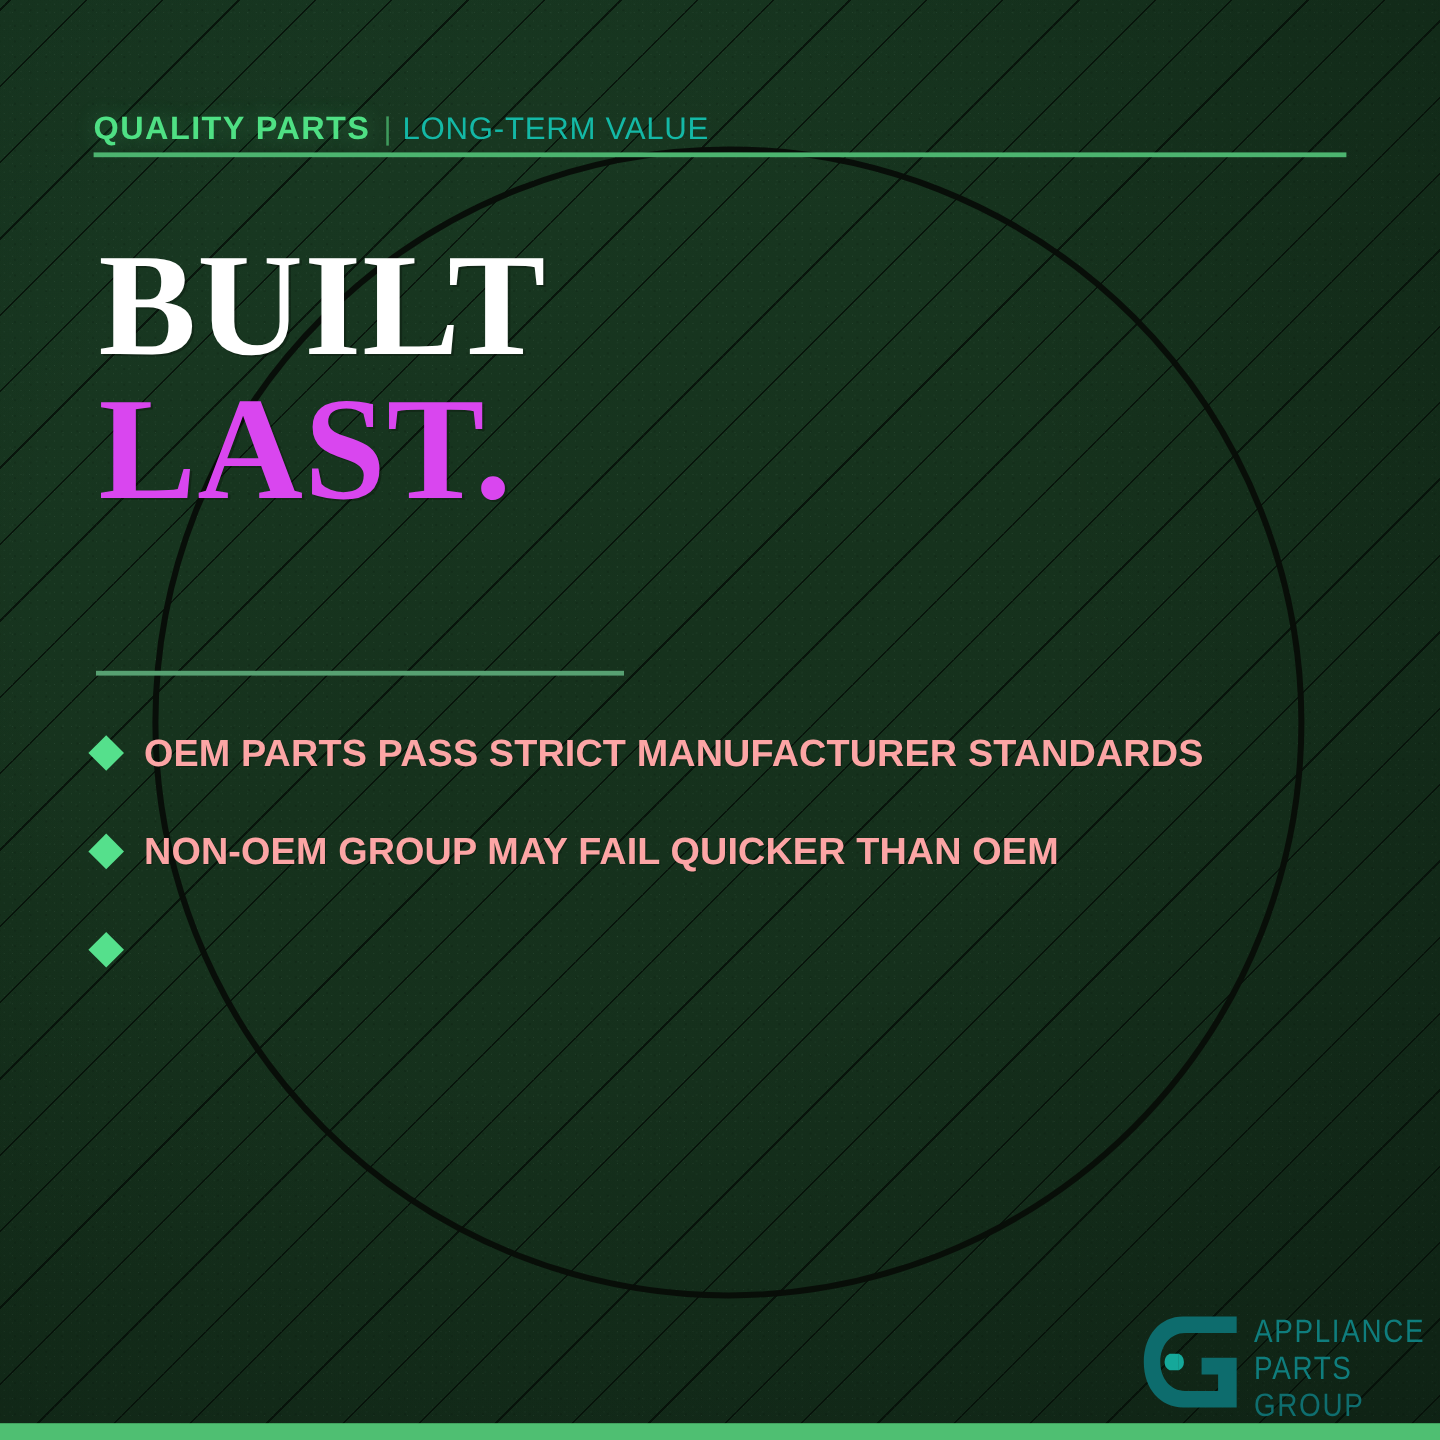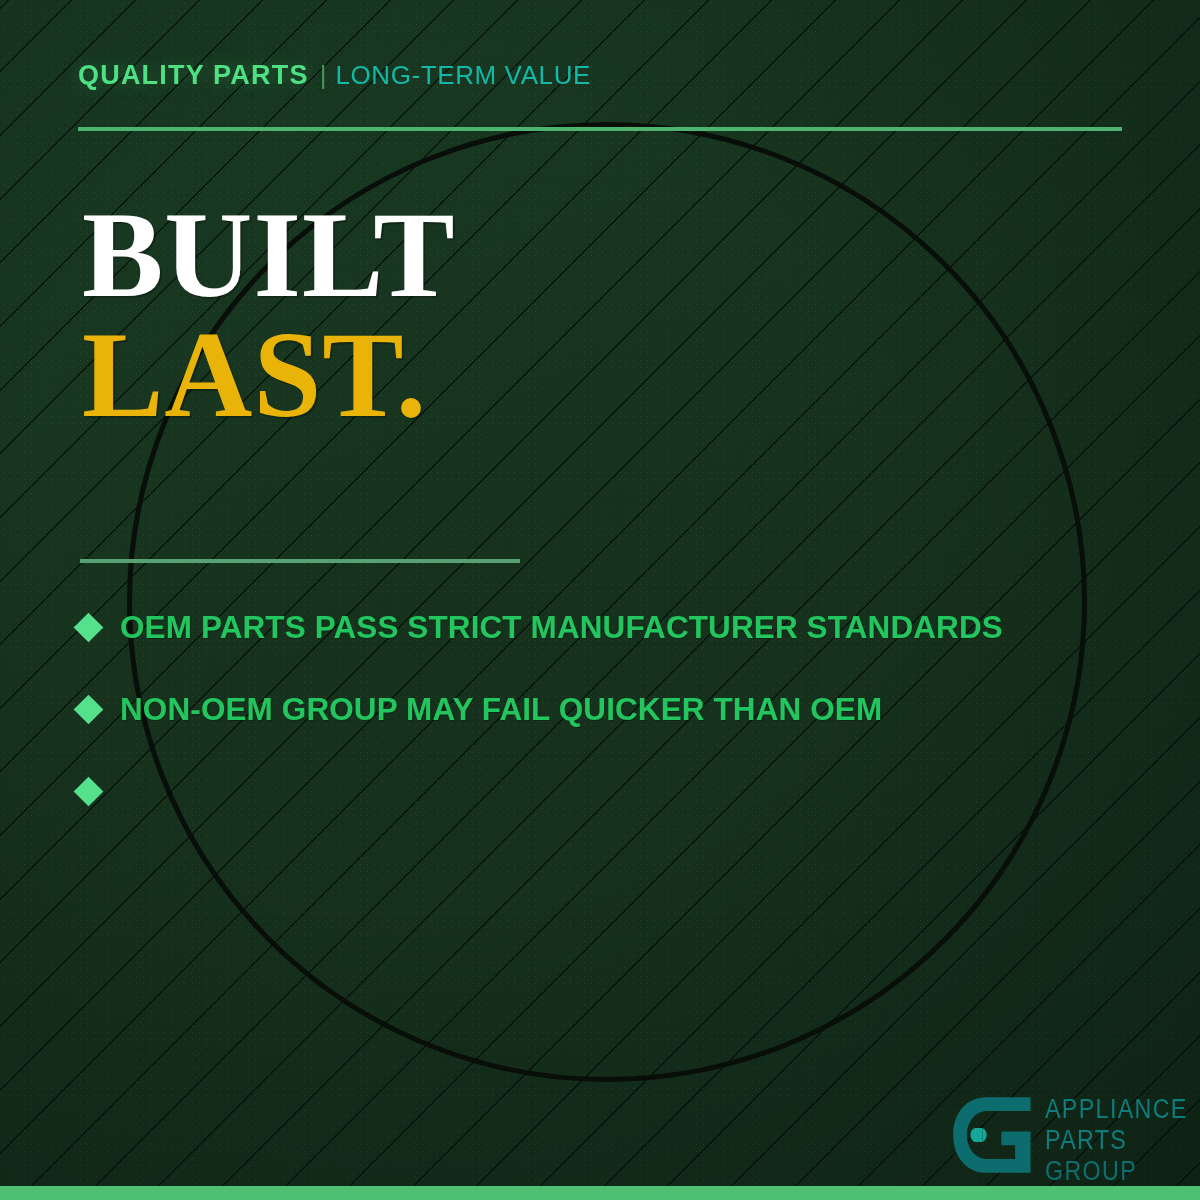--- a/index.html
+++ b/index.html
@@ -71,21 +71,21 @@
   
   .content {
     position: absolute;
     inset: 0;
   }
 
   
   .eyebrow {
     position: absolute;
     left: 78px;
-    top: 60px;
+    top: 92px;
     display: flex;
     align-items: flex-end;
     white-space: nowrap;
   }
   .eyebrow-main {
     font-size: 27px;
     font-weight: 700;
     letter-spacing: 1.2px;
     color: #4fe084;
     text-shadow: 0 0 18px rgba(79, 224, 132, 0.28);
@@ -120,21 +120,21 @@
     font-family: "Liberation Serif", "DejaVu Serif", serif;
     font-weight: 700;
     font-size: 122px;
     line-height: 0.98;
     letter-spacing: 1px;
     color: #ffffff;
     text-shadow: 2px 2px 0 rgba(5, 14, 8, 0.30);
     margin-top: 43px;
   }
   .headline .line { display: block; }
-  .headline .accent { color: #eab308; }
+  .headline .accent { color: #d946ef; }
 
   .rule-sub {
     position: absolute;
     left: 80px;
     top: 559px;
     width: 440px;
     height: 4px;
     background: #57a172;
   }
 
@@ -155,21 +155,21 @@
     width: 21px;
     height: 21px;
     margin-right: 21px;
     background: #55e08c;
     transform: rotate(45deg);
   }
   .bullet-text {
     font-size: 31.5px;
     font-weight: 700;
     letter-spacing: 0.1px;
-    color: #22c55e;
+    color: #fca5a5;
     white-space: nowrap;
     text-shadow: 1px 1px 0 rgba(6, 18, 10, 0.35);
   }
 
   
   .logo {
     position: absolute;
     left: 948px;
     top: 1092px;
     display: flex;

